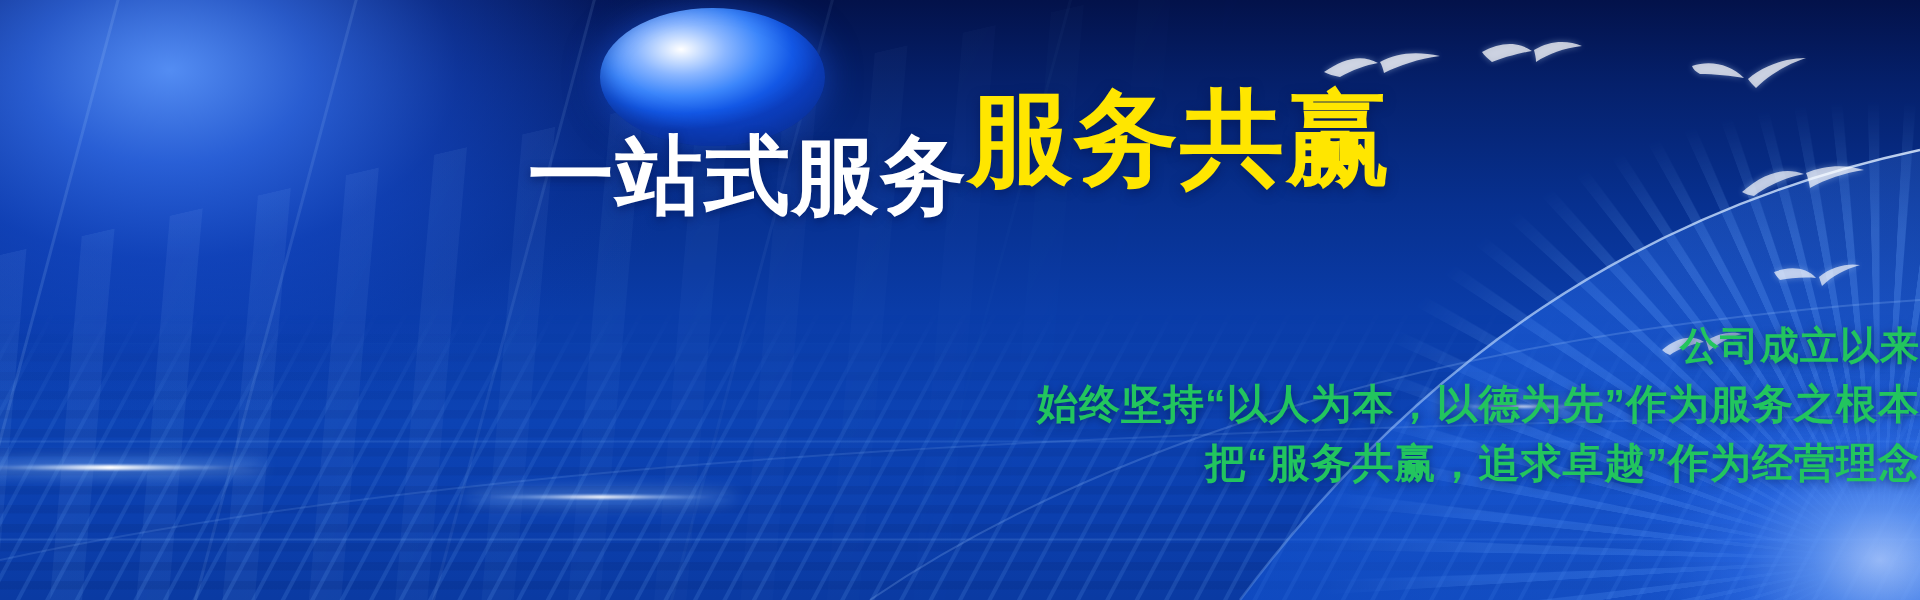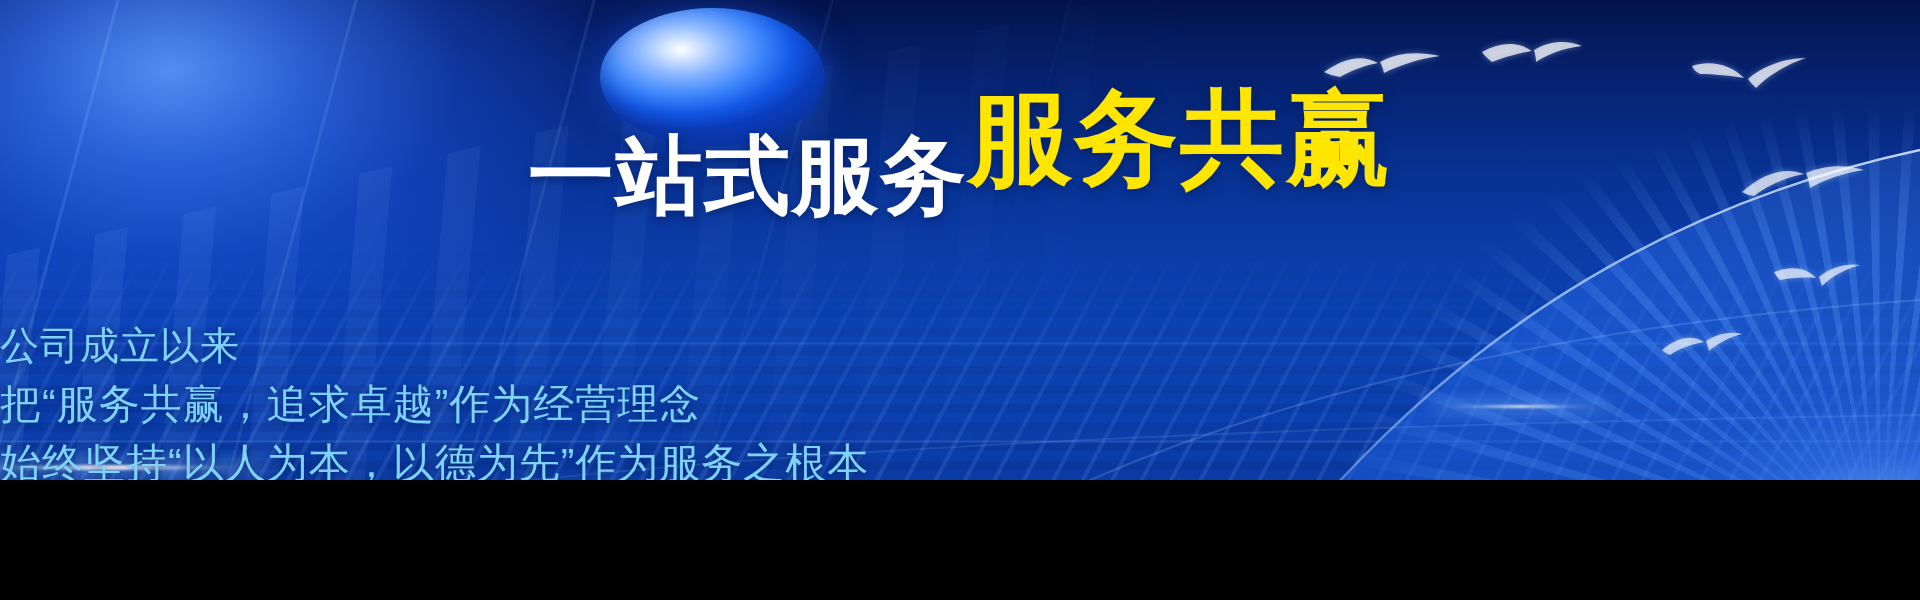--- a/index.html
+++ b/index.html
@@ -4,21 +4,21 @@
 <title>Banner</title>
 <style>
   html, body {
     margin: 0;
     padding: 0;
     background: #000;
   }
   #banner {
     position: relative;
     width: 1920px;
-    height: 480px;
+    height: 600px;
     overflow: hidden;
     font-family: "Liberation Sans", "DejaVu Sans", sans-serif;
     background: #0b3ea8;
     user-select: none;
   }
 
   
   .layer { position: absolute; inset: 0; pointer-events: none; }
 
   
@@ -202,23 +202,23 @@
   .hl-yellow {
     font-size: 104px;
     color: #ffe600;
     text-shadow: 0 3px 12px rgba(0,20,80,.55);
   }
 
   .body-text {
     position: absolute;
     left: 0; right: 0;
     top: 318px;
-    text-align: left;
-    color: #7dd3fc;
-    font-weight: 400;
+    text-align: right;
+    color: #22c55e;
+    font-weight: 700;
     font-size: 41px;
     line-height: 1.45;
     letter-spacing: 1px;
     text-shadow: 0 2px 8px rgba(0,18,70,.6);
   }
   .body-text .line { display: block; white-space: nowrap; }
   .body-text .line-1 { font-size: 39px; }
 </style>
 </head>
 <body>
@@ -290,17 +290,17 @@
       </svg>
   </div>
 
   <div class="headline">
     <span class="hl-white">一站式服务</span>
     <span class="hl-yellow">服务共赢</span>
   </div>
 
   <div class="body-text">
     <span class="line line-1">公司成立以来</span>
+    <span class="line line-2">始终坚持“以人为本，以德为先”作为服务之根本</span>
     <span class="line line-3">把“服务共赢，追求卓越”作为经营理念</span>
-    <span class="line line-2">始终坚持“以人为本，以德为先”作为服务之根本</span>
   </div>
 
 </div>
 
 </body></html>

